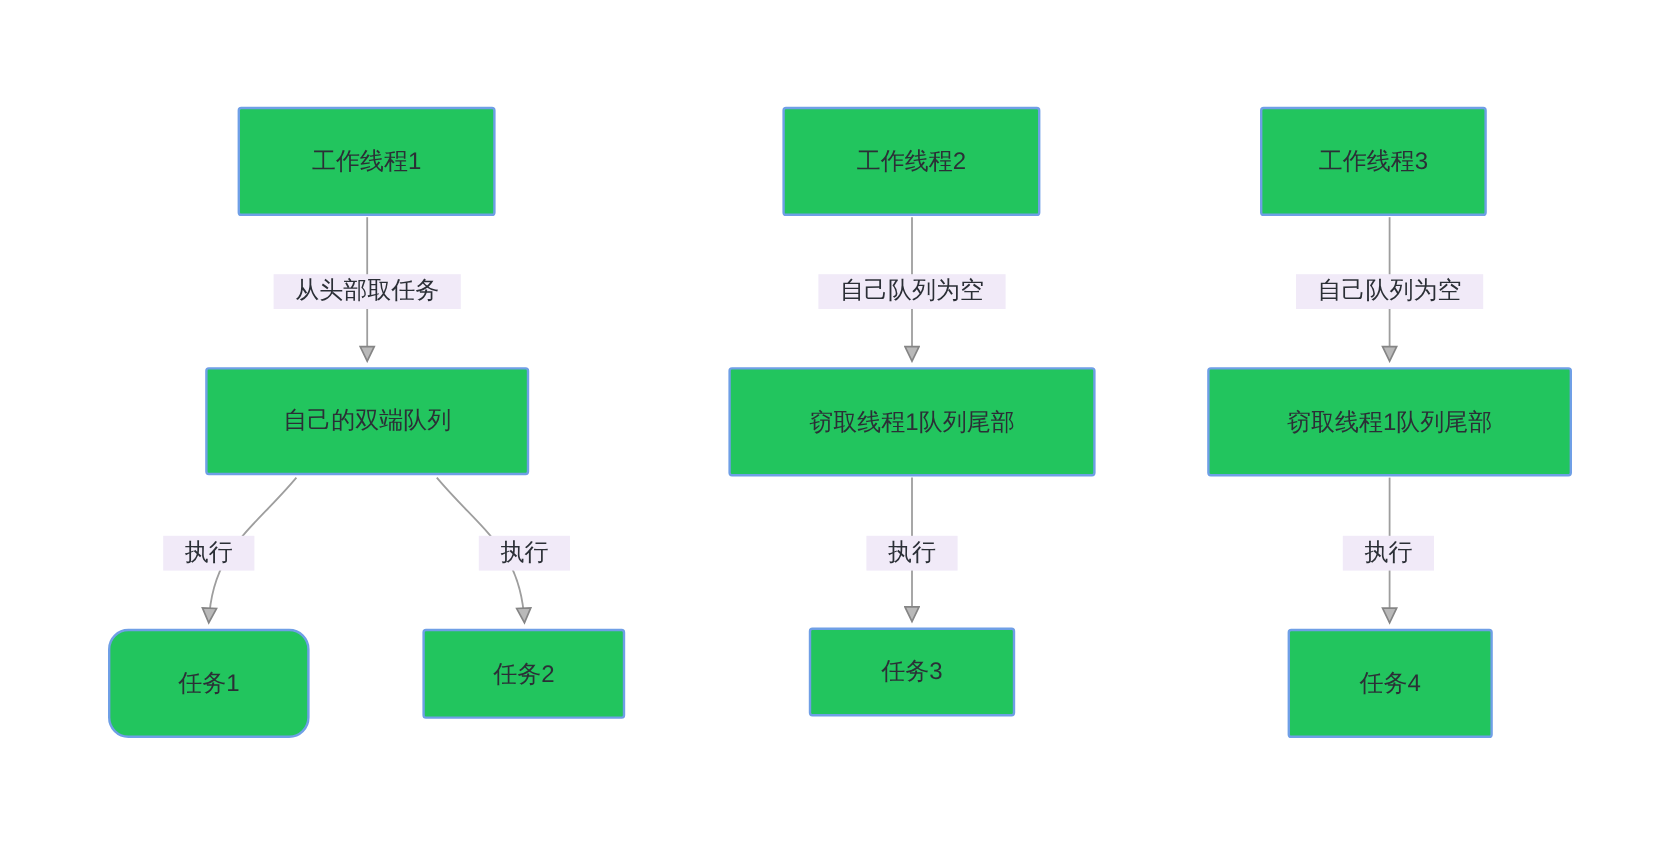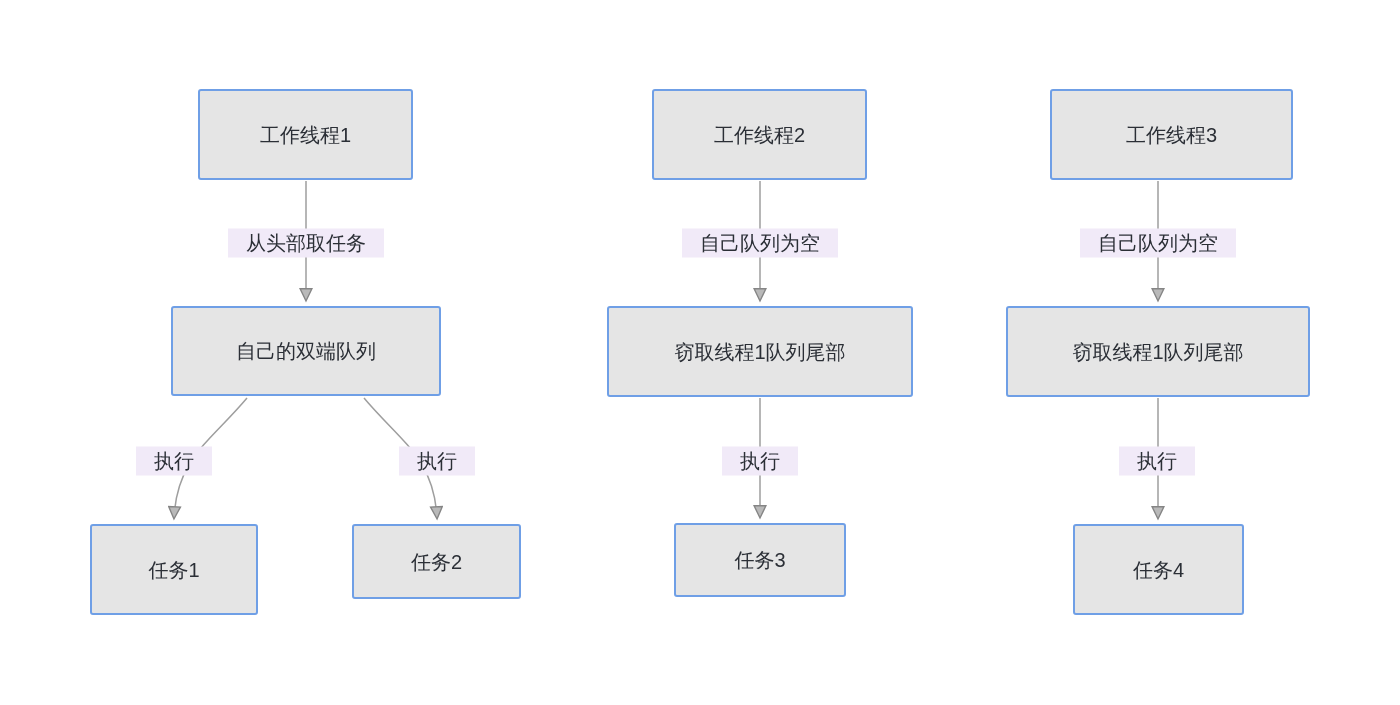--- a/index.html
+++ b/index.html
@@ -18,21 +18,21 @@
   svg.edge-layer {
     position: absolute;
     left: 0; top: 0;
     width: 1400px;
     height: 705px;
     pointer-events: none;
   }
   .node {
     position: absolute;
     box-sizing: border-box;
-    background: #e5e5e5;
+    background: #22c55e;
     border: 2px solid #6f9fe6;
     border-radius: 3px;
     color: #2b2f36;
     font-size: 20px;
     display: flex;
     align-items: center;
     justify-content: center;
     text-align: center;
     line-height: 1.2;
   }
@@ -42,26 +42,26 @@
     background: #f1eaf8;
     color: #2b2f36;
     font-size: 20px;
     padding: 3px 18px;
     white-space: nowrap;
     line-height: 1.15;
   }
   
   #n-worker1 { left: 198px;  top: 89px;  width: 215px; height: 91px; }
   #n-deque1  { left: 171px;  top: 306px; width: 270px; height: 90px; }
-  #n-task1   { left: 90px;   top: 524px; width: 168px; height: 91px; }
+  #n-task1   { left: 90px;   top: 524px; width: 168px; height: 91px; border-radius: 17px; }
   #n-task2   { left: 352px;  top: 524px; width: 169px; height: 75px; }
   #n-worker2 { left: 652px;  top: 89px;  width: 215px; height: 91px; text-align: center; }
   #n-steal2  { left: 607px;  top: 306px; width: 306px; height: 91px; }
   #n-task3   { left: 674px;  top: 523px; width: 172px; height: 74px; }
-  #n-worker3 { left: 1050px; top: 89px;  width: 243px; height: 91px; }
+  #n-worker3 { left: 1050px; top: 89px;  width: 189px; height: 91px; }
   #n-steal3  { left: 1006px; top: 306px; width: 304px; height: 91px; }
   #n-task4   { left: 1073px; top: 524px; width: 171px; height: 91px; }
   
   #l-e0 { left: 306px;  top: 243px; }
   #l-e1 { left: 174px;  top: 461px; }
   #l-e2 { left: 437px;  top: 461px; }
   #l-e3 { left: 760px;  top: 243px; }
   #l-e4 { left: 760px;  top: 461px; }
   #l-e5 { left: 1158px; top: 243px; }
   #l-e6 { left: 1157px; top: 461px; }

